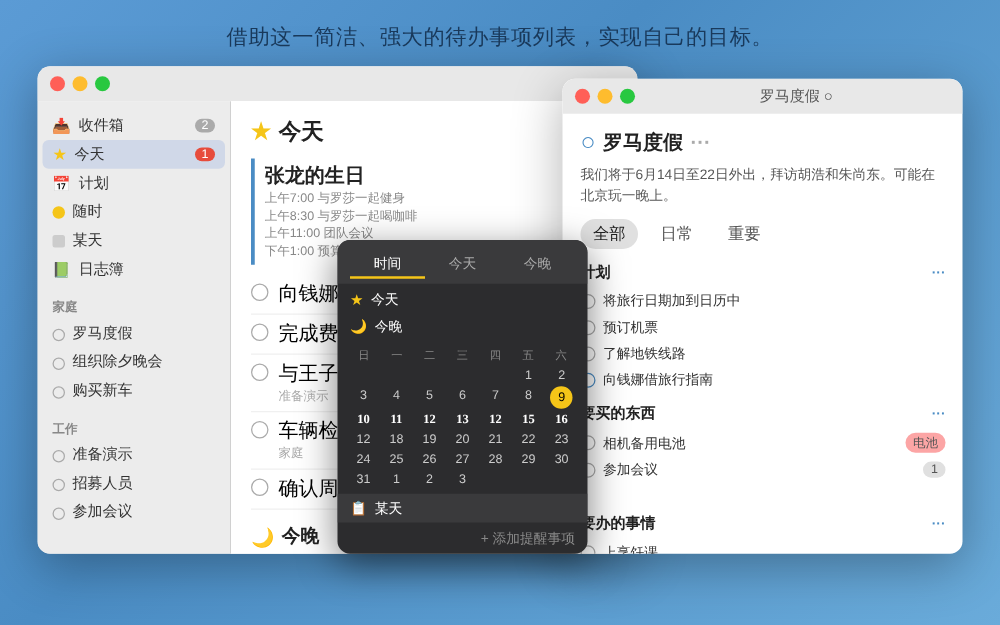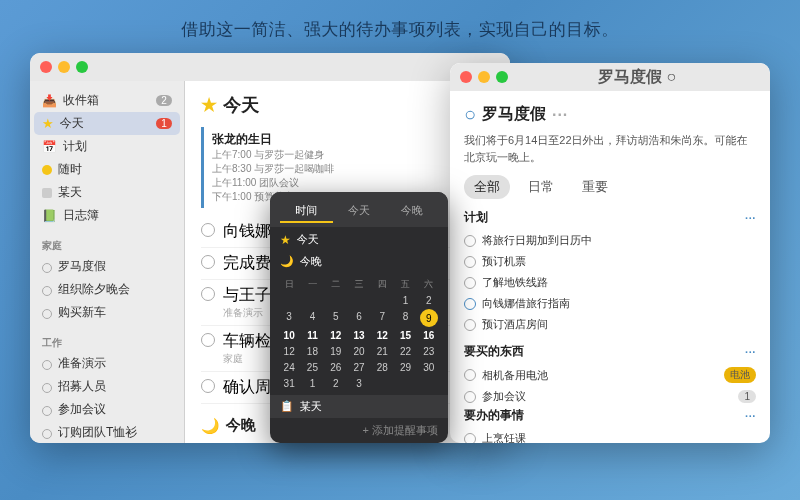--- a/index.html
+++ b/index.html
@@ -154,21 +154,21 @@
     .event-item {
       border-left: 3px solid #4a8cc4;
       padding: 4px 8px;
       margin-bottom: 8px;
       font-size: 11px;
     }
 
     .event-item .event-name {
       font-weight: 600;
       color: #222;
-      font-size: 12px;
+      font-size: 16px;
     }
     .event-item .event-time {
       color: #888;
       font-size: 10px;
     }
 
     .task-item {
       display: flex;
       align-items: flex-start;
       padding: 5px 0;
@@ -221,24 +221,23 @@
       display: flex;
       align-items: center;
       padding: 0 10px;
       gap: 6px;
       flex-shrink: 0;
       border-radius: 10px 10px 0 0;
     }
 
     .detail-title-text {
       margin-left: auto;
-      font-size: 16px;
+      font-size: 12px;
       color: #555;
       margin-right: auto;
-      font-weight: bold;
     }
 
     .detail-body {
       padding: 12px 14px;
       flex: 1;
       overflow-y: auto;
     }
 
     .detail-project-name {
       font-size: 16px;
@@ -305,21 +304,21 @@
       border: 1.5px solid #aaa;
       border-radius: 50%;
       flex-shrink: 0;
     }
     .detail-task-circle.blue {
       border-color: #4a8cc4;
     }
 
     
     .calendar-popup {
-      width: 178px;
+      width: 200px;
       background: #2c2c2e;
       border-radius: 10px;
       box-shadow: 0 8px 30px rgba(0,0,0,0.5);
       position: absolute;
       left: 240px;
       bottom: 10px;
       z-index: 5;
       overflow: hidden;
     }
 
@@ -404,20 +403,21 @@
       display: flex;
       align-items: center;
       justify-content: center;
       margin: auto;
       font-size: 10px;
     }
 
     .cal-day.highlight {
       color: white;
       font-weight: 600;
+      font-family: Liberation Serif, serif;
     }
 
     .cal-someday-row {
       display: flex;
       align-items: center;
       padding: 4px 10px;
       gap: 6px;
       background: #3a3a3c;
       cursor: pointer;
     }
@@ -502,24 +502,20 @@
             <div class="task-checkbox" style="width:10px;height:10px;border-radius:50%;border:1.5px solid #aaa;flex-shrink:0;"></div>
             <span>准备演示</span>
           </div>
           <div class="sidebar-item">
             <div class="task-checkbox" style="width:10px;height:10px;border-radius:50%;border:1.5px solid #aaa;flex-shrink:0;"></div>
             <span>招募人员</span>
           </div>
           <div class="sidebar-item">
             <div class="task-checkbox" style="width:10px;height:10px;border-radius:50%;border:1.5px solid #aaa;flex-shrink:0;"></div>
             <span>参加会议</span>
-          </div>
-          <div class="sidebar-item">
-            <div class="task-checkbox" style="width:10px;height:10px;border-radius:50%;border:1.5px solid #aaa;flex-shrink:0;"></div>
-            <span>订购团队T恤衫</span>
           </div>
         </div>
 
       </div>
 
       <div class="main-content">
         <div class="section-title">
           <span class="star-icon">★</span>
           <span>今天</span>
         </div>
@@ -609,41 +605,37 @@
         <span>预订机票</span>
       </div>
       <div class="detail-task">
         <div class="detail-task-circle"></div>
         <span>了解地铁线路</span>
       </div>
       <div class="detail-task">
         <div class="detail-task-circle blue"></div>
         <span>向钱娜借旅行指南</span>
       </div>
-      <div class="detail-task">
-        <div class="detail-task-circle"></div>
-        <span>预订酒店房间</span>
-      </div>
 
       <div class="detail-section-header" style="margin-top:8px;justify-content:space-between;">
         <span>要买的东西</span>
         <span class="detail-more">···</span>
       </div>
       <div class="detail-task">
         <div class="detail-task-circle"></div>
         <span>相机备用电池</span>
-        <span style="margin-left:auto;background:#eab308;border-radius:8px;font-size:10px;padding:1px 6px;color:#555;">电池</span>
+        <span style="margin-left:auto;background:#fca5a5;border-radius:8px;font-size:10px;padding:1px 6px;color:#555;">电池</span>
       </div>
       <div class="detail-task">
         <div class="detail-task-circle"></div>
         <span>参加会议</span>
         <span style="margin-left:auto;background:#e0e0e0;border-radius:8px;font-size:10px;padding:1px 6px;color:#555;">1</span>
       </div>
 
-      <div class="detail-section-header" style="margin-top:0;">
+      <div class="detail-section-header" style="margin-top:24px;">
         <span>要办的事情</span>
         <span class="detail-more">···</span>
       </div>
       <div class="detail-task">
         <div class="detail-task-circle"></div>
         <span>上烹饪课</span>
       </div>
 
     </div>
   </div>

